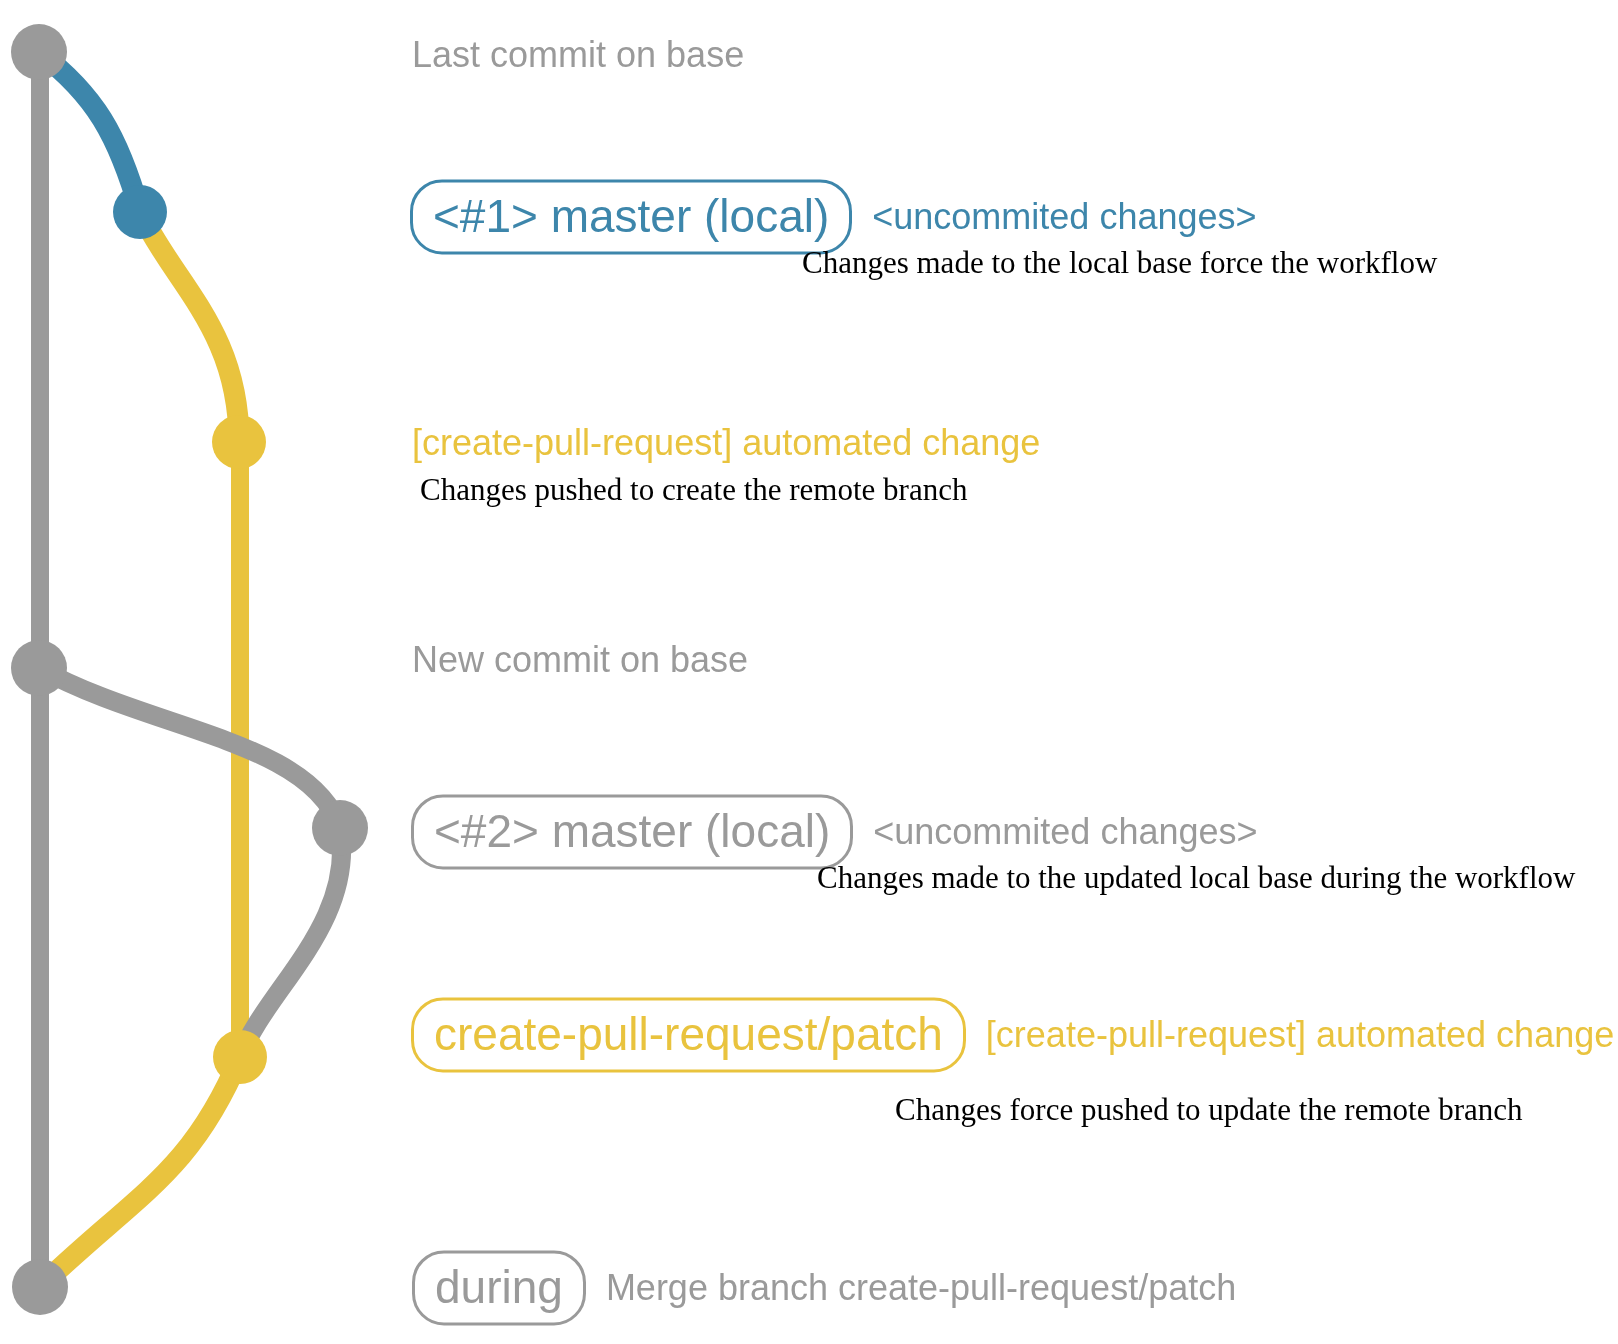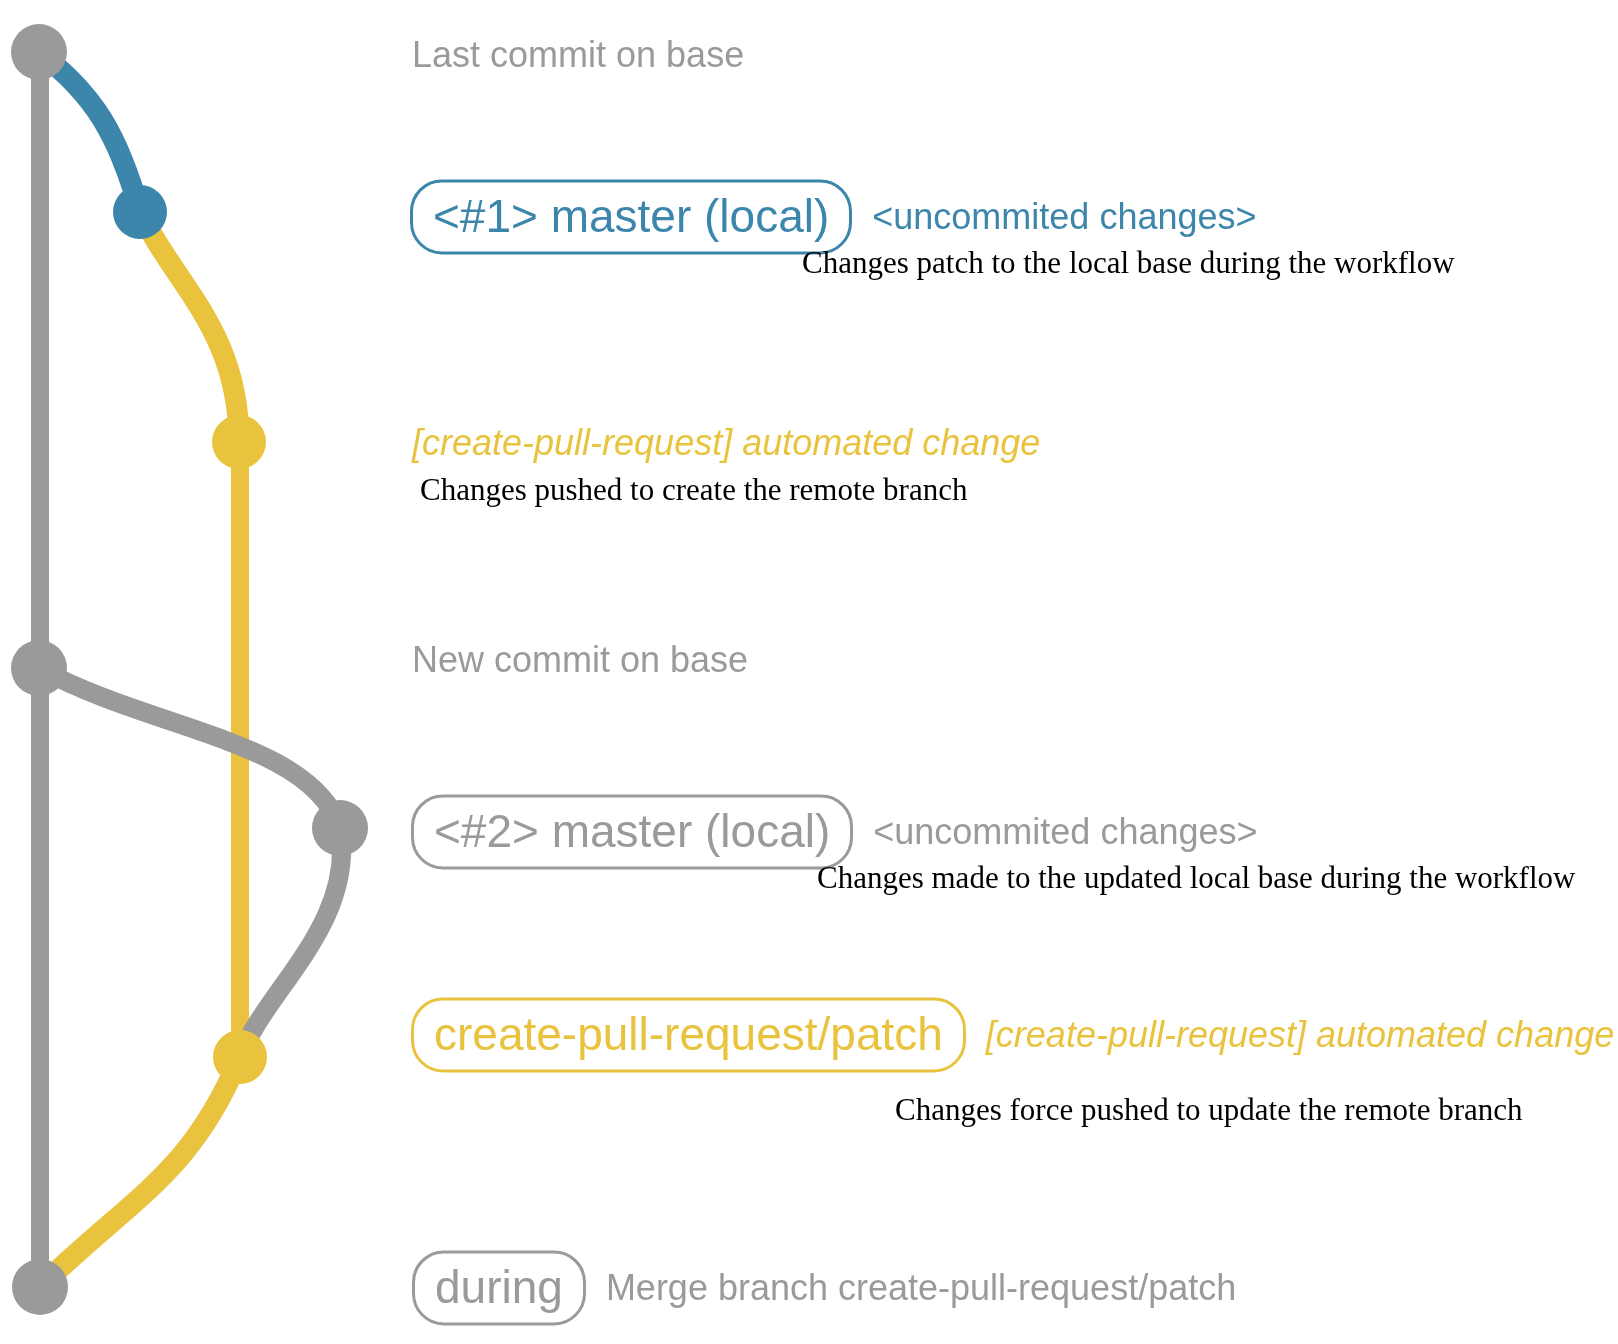--- a/index.html
+++ b/index.html
@@ -32,21 +32,21 @@
     border-style: solid;
     border-radius: 32px;
     background: #ffffff;
   }
   .badge.gray  { color: var(--gray);   border-color: var(--gray); }
   .badge.blue  { color: var(--blue);   border-color: var(--blue); }
   .badge.yellow{ color: var(--yellow); border-color: var(--yellow); }
   .lbl { font-size: 36px; line-height: 1.2; }
   .lbl.gray   { color: var(--gray); }
   .lbl.blue   { color: var(--blue); }
-  .lbl.yellow { color: var(--yellow); font-style: italic; }
+  .lbl.yellow { color: var(--yellow); }
   .serif {
     position: absolute;
     transform: translateY(-50%);
     font-family: "Liberation Serif", serif;
     font-size: 31px;
     color: var(--ink);
     white-space: nowrap;
   }
 </style>
 </head>
@@ -74,21 +74,21 @@
   </svg>
 
   <div class="row" style="left:412px; top:55px;">
     <span class="lbl gray">Last commit on base</span>
   </div>
 
   <div class="row" style="left:410px; top:217px;">
     <span class="badge blue">&lt;#1&gt; master (local)</span>
     <span class="lbl blue">&lt;uncommited changes&gt;</span>
   </div>
-  <div class="serif" style="left:802px; top:263px;">Changes patch to the local base during the workflow</div>
+  <div class="serif" style="left:802px; top:263px;">Changes made to the local base force the workflow</div>
 
   <div class="row" style="left:412px; top:443px;">
     <span class="lbl yellow">[create-pull-request] automated change</span>
   </div>
   <div class="serif" style="left:420px; top:490px;text-align:center;">Changes pushed to create the remote branch</div>
 
   <div class="row" style="left:412px; top:660px;">
     <span class="lbl gray">New commit on base</span>
   </div>
 

